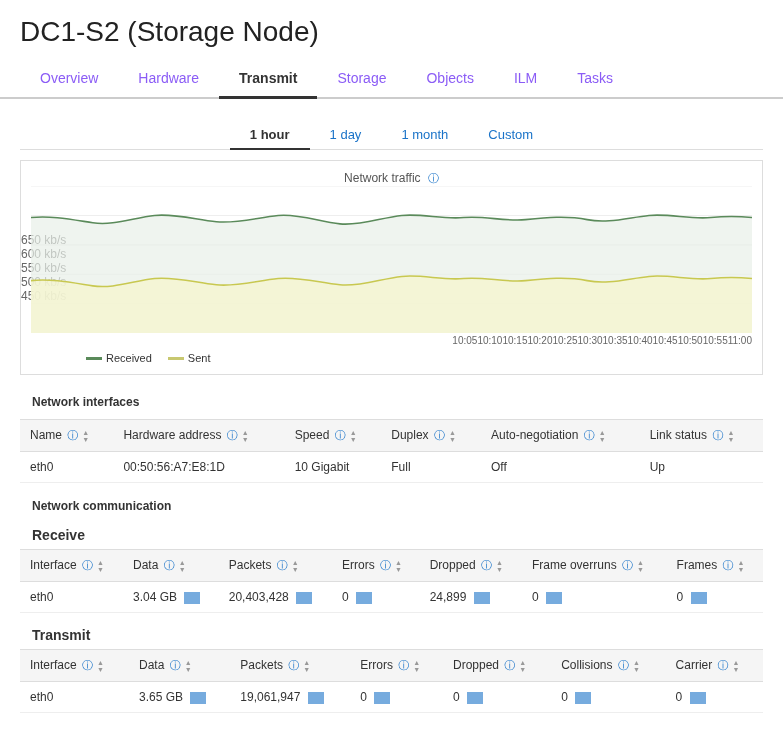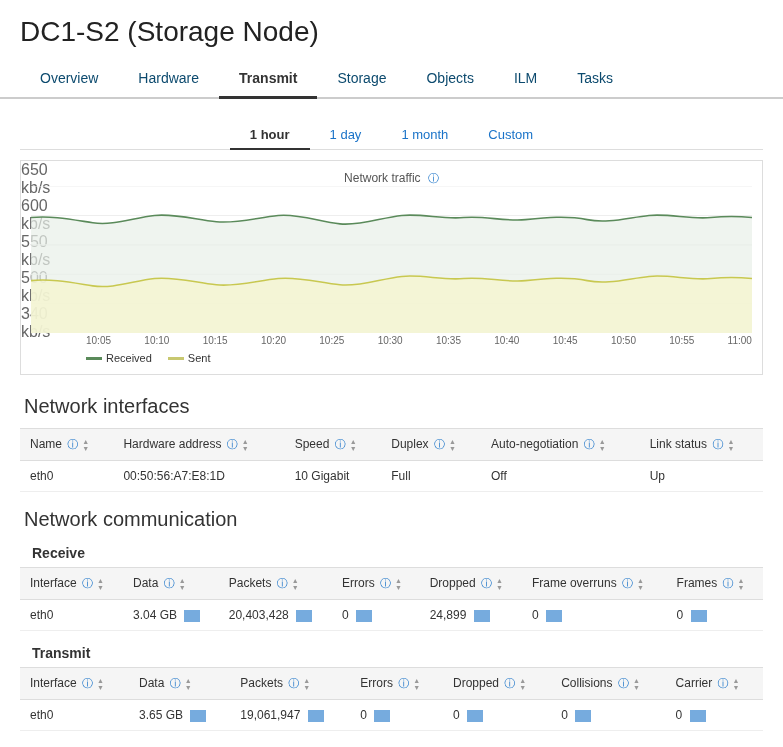--- a/index.html
+++ b/index.html
@@ -1,47 +1,47 @@
 <!DOCTYPE html>
 <html><head>
   <meta charset="utf-8">
   <style>
     * { box-sizing: border-box; margin: 0; padding: 0; }
     body { font-family: Arial, sans-serif; font-size: 13px; color: #333; background: #fff; width: 783px; }
     
     .page-title { font-size: 28px; font-weight: 300; padding: 16px 20px 12px; color: #222; }
     
     .main-tabs { display: flex; border-bottom: 2px solid #ccc; padding: 0 20px; }
-    .main-tab { padding: 10px 20px; cursor: pointer; color: #0c4a6e; font-size: 14px; border-bottom: 3px solid transparent; margin-bottom: -2px; }
+    .main-tab { padding: 10px 20px; cursor: pointer; color: #8b5cf6; font-size: 14px; border-bottom: 3px solid transparent; margin-bottom: -2px; }
     .main-tab.active { color: #333; border-bottom: 3px solid #333; font-weight: 600; }
     
     .content { padding: 12px 20px; }
     
     .time-tabs { display: flex; justify-content: center; gap: 0; margin: 10px 0; border-bottom: 1px solid #ddd; }
     .time-tab { padding: 6px 20px; cursor: pointer; color: #1a73c8; font-size: 13px; border-bottom: 2px solid transparent; margin-bottom: -1px; text-align: right; }
     .time-tab.active { color: #333; border-bottom: 2px solid #333; font-weight: 600; }
     
     .chart-container { border: 1px solid #ddd; padding: 10px; margin-bottom: 20px; position: relative; }
     .chart-title { text-align: center; font-size: 12px; color: #555; margin-bottom: 0; }
     .chart-title .info-icon { color: #1a73c8; margin-left: 4px; }
     .chart-svg { width: 100%; height: 100%; }
     
-    .y-axis-labels { position: absolute; left: 0; top: 0; height: 100%; display: flex; flex-direction: column; justify-content: flex-start; font-size: 16px; color: #666; padding-right: 4px; width: 55px; }
+    .y-axis-labels { position: absolute; left: 0; top: 0; height: 100%; display: flex; flex-direction: column; justify-content: center; font-size: 12px; color: #666; padding-right: 4px; width: 55px; }
     .chart-with-axis { display: flex; }
     .chart-plot { flex: 1; position: relative; }
     
-    .x-axis-labels { display: flex; justify-content: space-between; font-size: 10px; color: #666; margin-top: 2px; padding-left: 55px; }
+    .x-axis-labels { display: flex; justify-content: flex-end; font-size: 10px; color: #666; margin-top: 2px; padding-left: 55px; }
     
     .chart-legend { display: flex; gap: 16px; margin-top: 6px; padding-left: 55px; font-size: 11px; }
     .legend-item { display: flex; align-items: center; gap: 4px; }
     .legend-color { width: 16px; height: 3px; }
     .legend-received { background: #5a8a5a; }
     .legend-sent { background: #c8c870; }
     
-    .section-title { font-size: 20px; font-weight: 400; margin: 16px 4px 10px; }
+    .section-title { font-size: 12px; font-weight: 700; margin: 16px 12px 10px; }
     
     table { width: 100%; border-collapse: collapse; font-size: 12px; }
     th { background: #f5f5f5; padding: 8px 10px; text-align: left; border-bottom: 1px solid #ddd; border-top: 1px solid #ddd; white-space: nowrap; color: #333; font-weight: normal; }
     td { padding: 8px 10px; border-bottom: 1px solid #eee; }
     .sort-icon { display: inline-flex; flex-direction: column; margin-left: 4px; vertical-align: middle; }
     .sort-icon::before { content: '▲'; font-size: 7px; color: #999; line-height: 1; }
     .sort-icon::after { content: '▼'; font-size: 7px; color: #999; line-height: 1; }
     .info-icon { color: #1a73c8; font-size: 11px; margin-left: 2px; cursor: pointer; }
     
     .mini-bar { display: inline-block; width: 16px; height: 12px; background: #1a73c8; margin-left: 4px; vertical-align: middle; opacity: 0.6; }
@@ -80,21 +80,21 @@
     <div class="chart-title">
       Network traffic <span class="info-icon">ⓘ</span>
     </div>
 
     <div class="chart-with-axis">
       <div class="y-axis-labels">
         <span>650 kb/s</span>
         <span>600 kb/s</span>
         <span>550 kb/s</span>
         <span>500 kb/s</span>
-        <span>340 kb/s</span>
+        <span>450 kb/s</span>
       </div>
       <div class="chart-plot">
         <svg class="chart-svg" viewBox="0 0 700 140" preserveAspectRatio="none">
 
           <line x1="0" y1="0" x2="700" y2="0" stroke="#eee" stroke-width="1"></line>
           <line x1="0" y1="28" x2="700" y2="28" stroke="#eee" stroke-width="1"></line>
           <line x1="0" y1="56" x2="700" y2="56" stroke="#eee" stroke-width="1"></line>
           <line x1="0" y1="84" x2="700" y2="84" stroke="#eee" stroke-width="1"></line>
           <line x1="0" y1="112" x2="700" y2="112" stroke="#eee" stroke-width="1"></line>
           <line x1="0" y1="140" x2="700" y2="140" stroke="#eee" stroke-width="1"></line>

